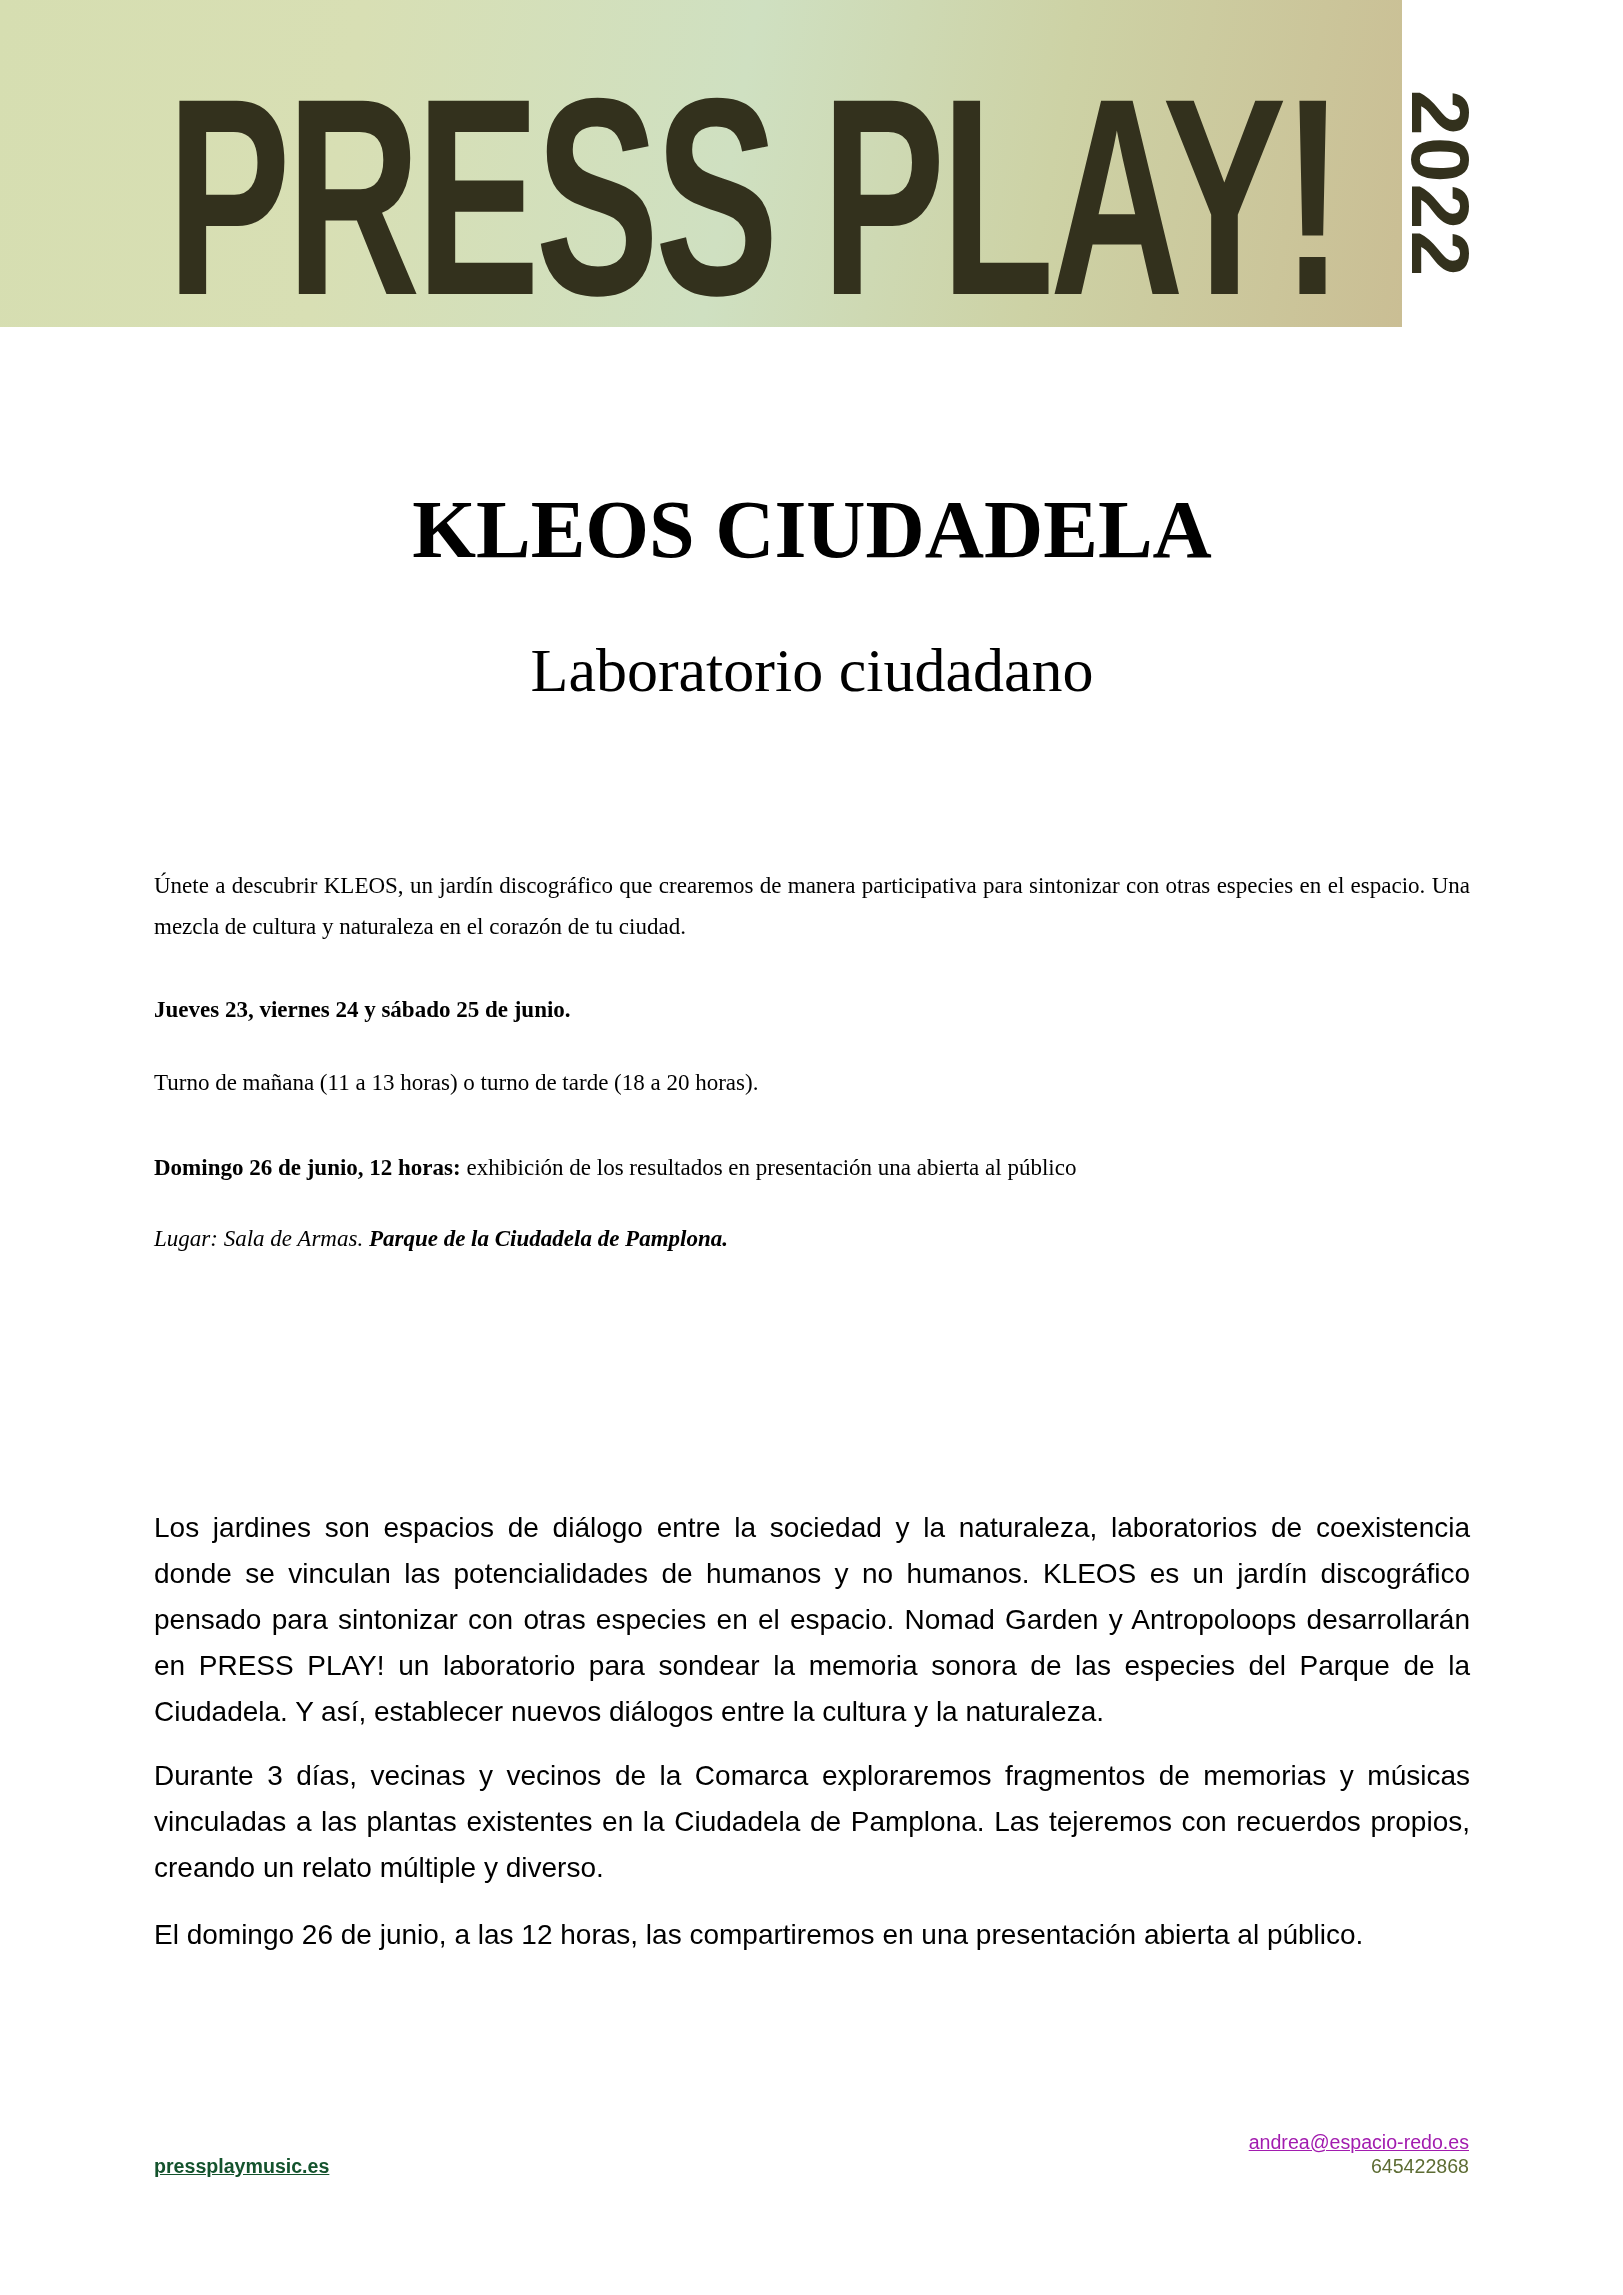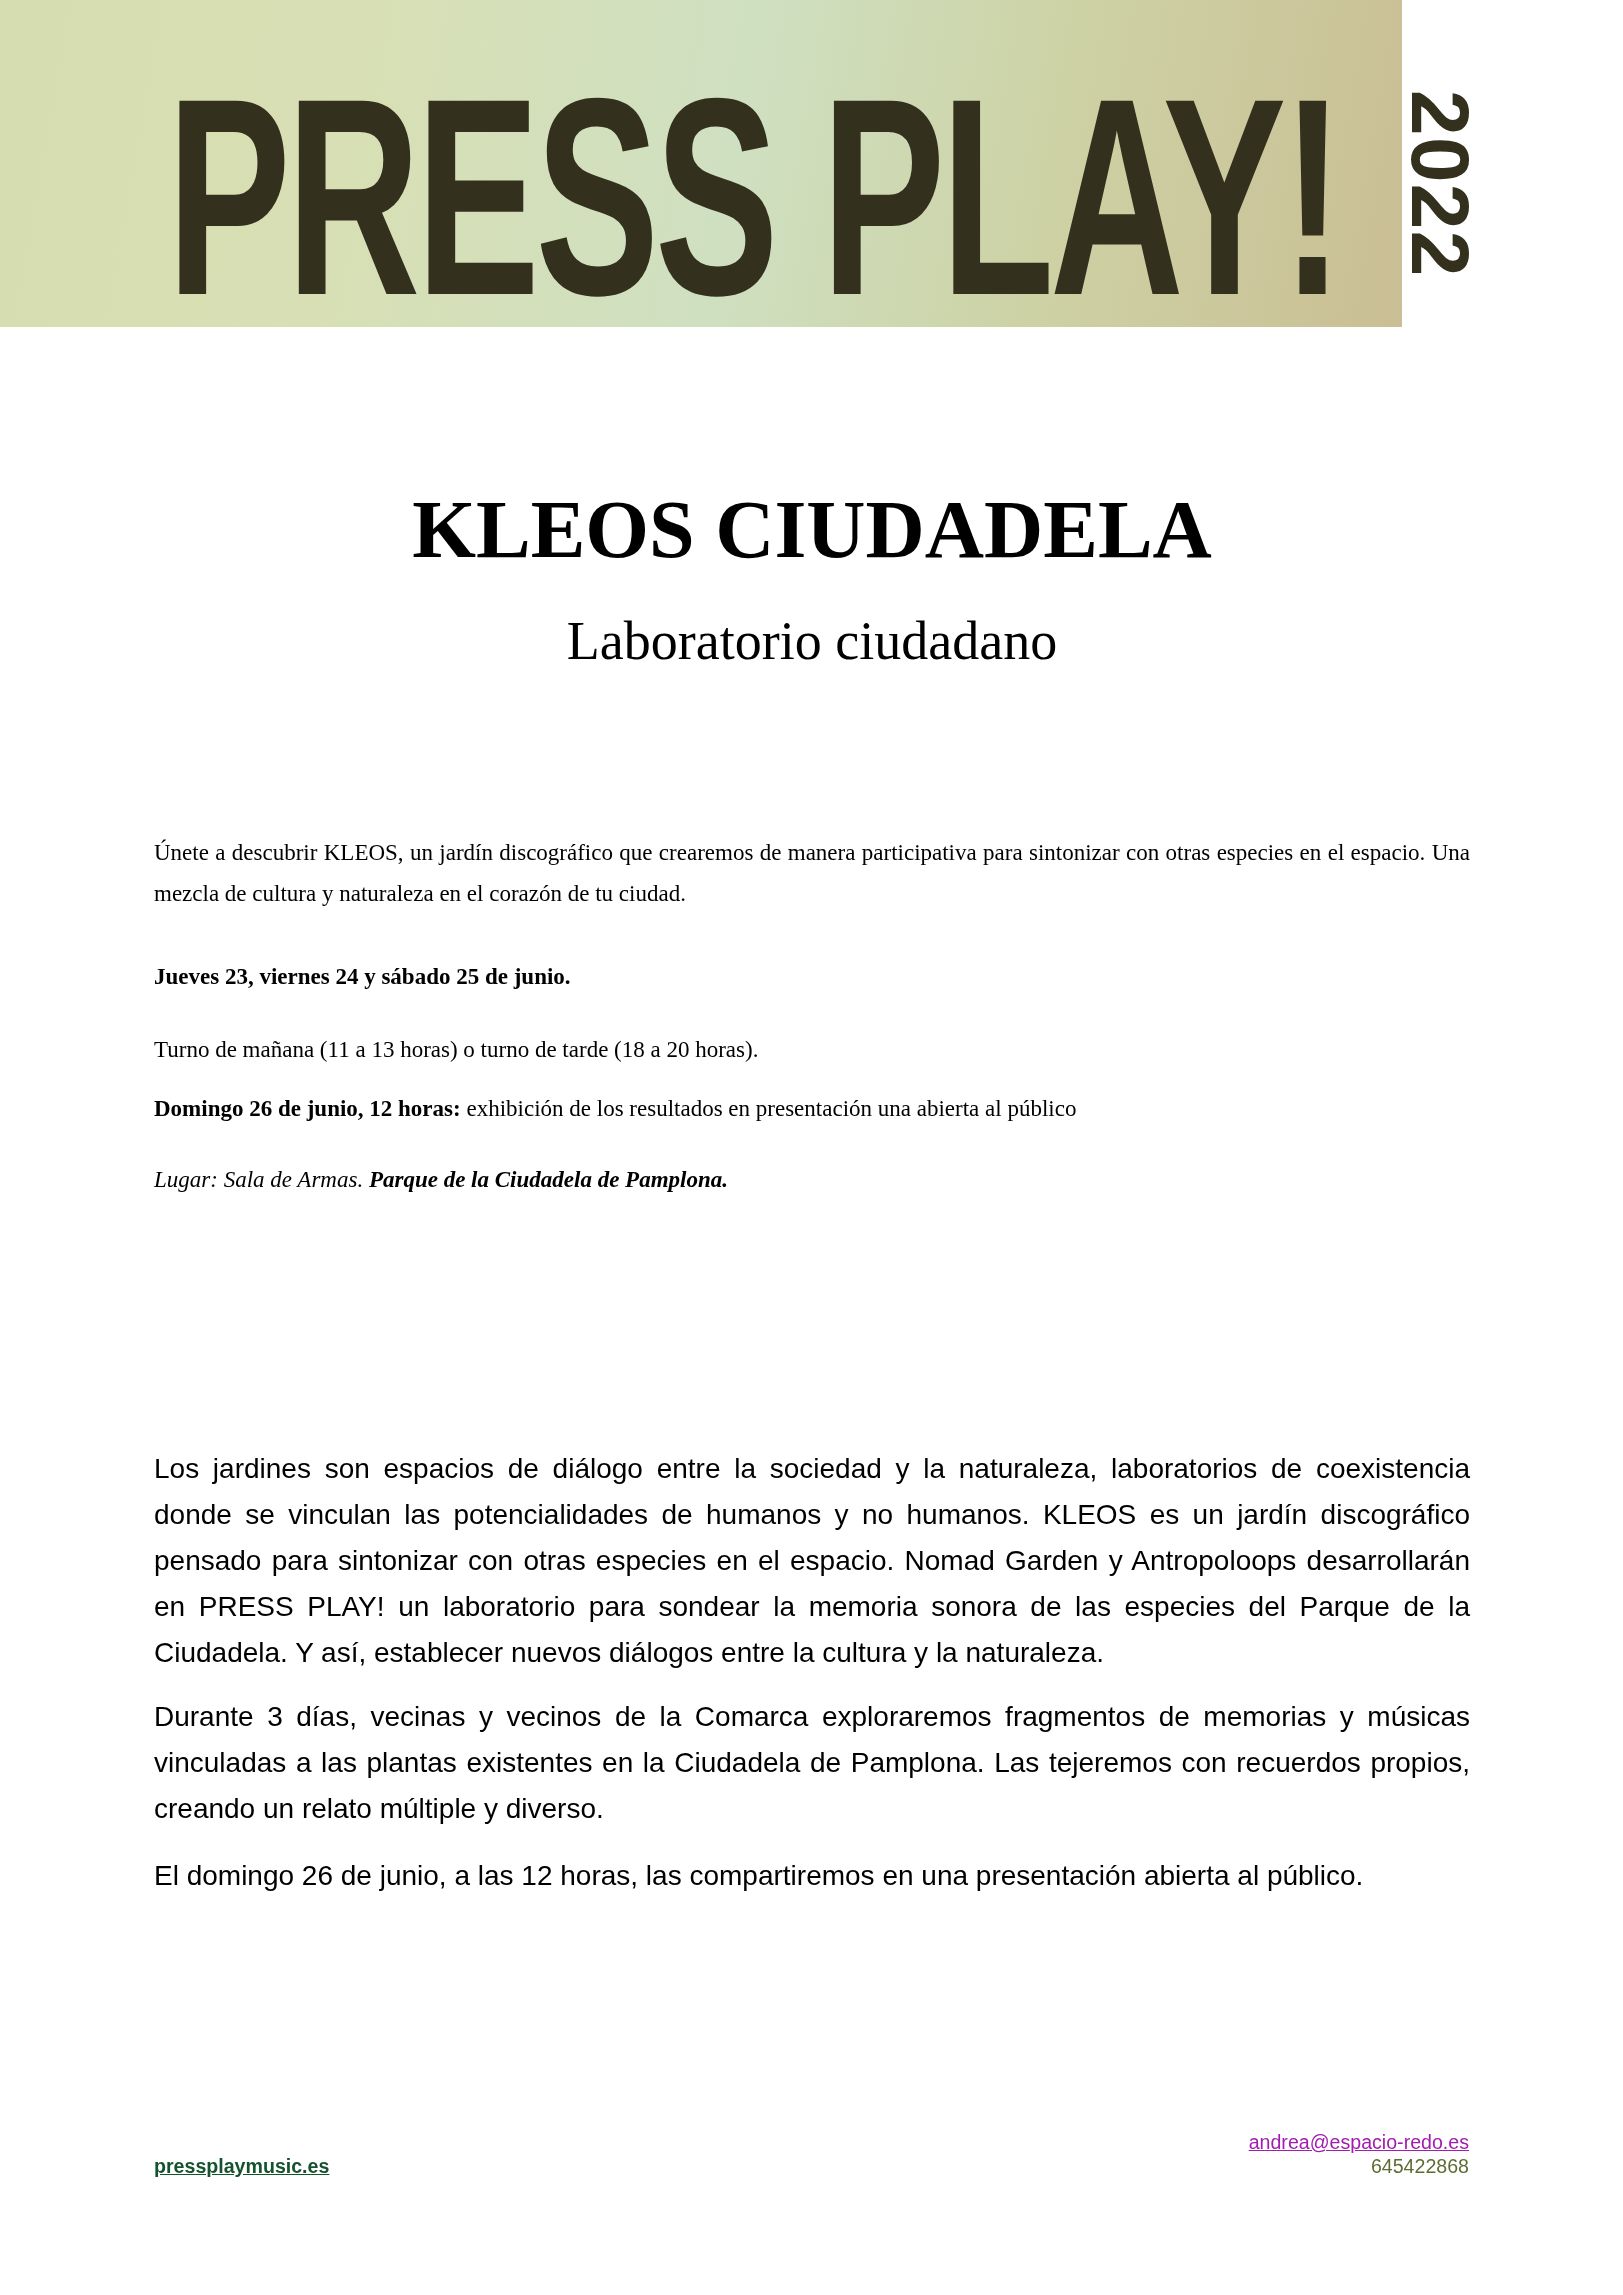--- a/index.html
+++ b/index.html
@@ -64,37 +64,37 @@
   }
   .title-main {
     margin: 162px 0 0 0;
     font-size: 82px;
     line-height: 1;
     font-weight: bold;
     text-align: center;
     letter-spacing: 0;
   }
   .title-sub {
-    margin: 43px 0 0 0;
-    font-size: 54px;
+    margin: 68px 0 0 0;
+    font-size: 62px;
     line-height: 1;
     font-weight: normal;
     text-align: center;
   }
 
   .serif-par {
     margin: 0;
     font-size: 23px;
     line-height: 41px;
     text-align: justify;
   }
   .p-intro   { margin-top: 164px; }
   .p-dates   { margin-top: 42px; font-weight: bold; }
   .p-shifts  { margin-top: 32px; }
-  .p-sunday  { margin-top: 18px; }
+  .p-sunday  { margin-top: 44px; }
   .p-place   { margin-top: 30px; }
   .bold      { font-weight: bold; }
   .italic    { font-style: italic; }
   .bold-italic { font-weight: bold; font-style: italic; }
 
   .sans-par {
     margin: 0;
     font-family: "Liberation Sans", sans-serif;
     font-size: 28px;
     line-height: 46px;

